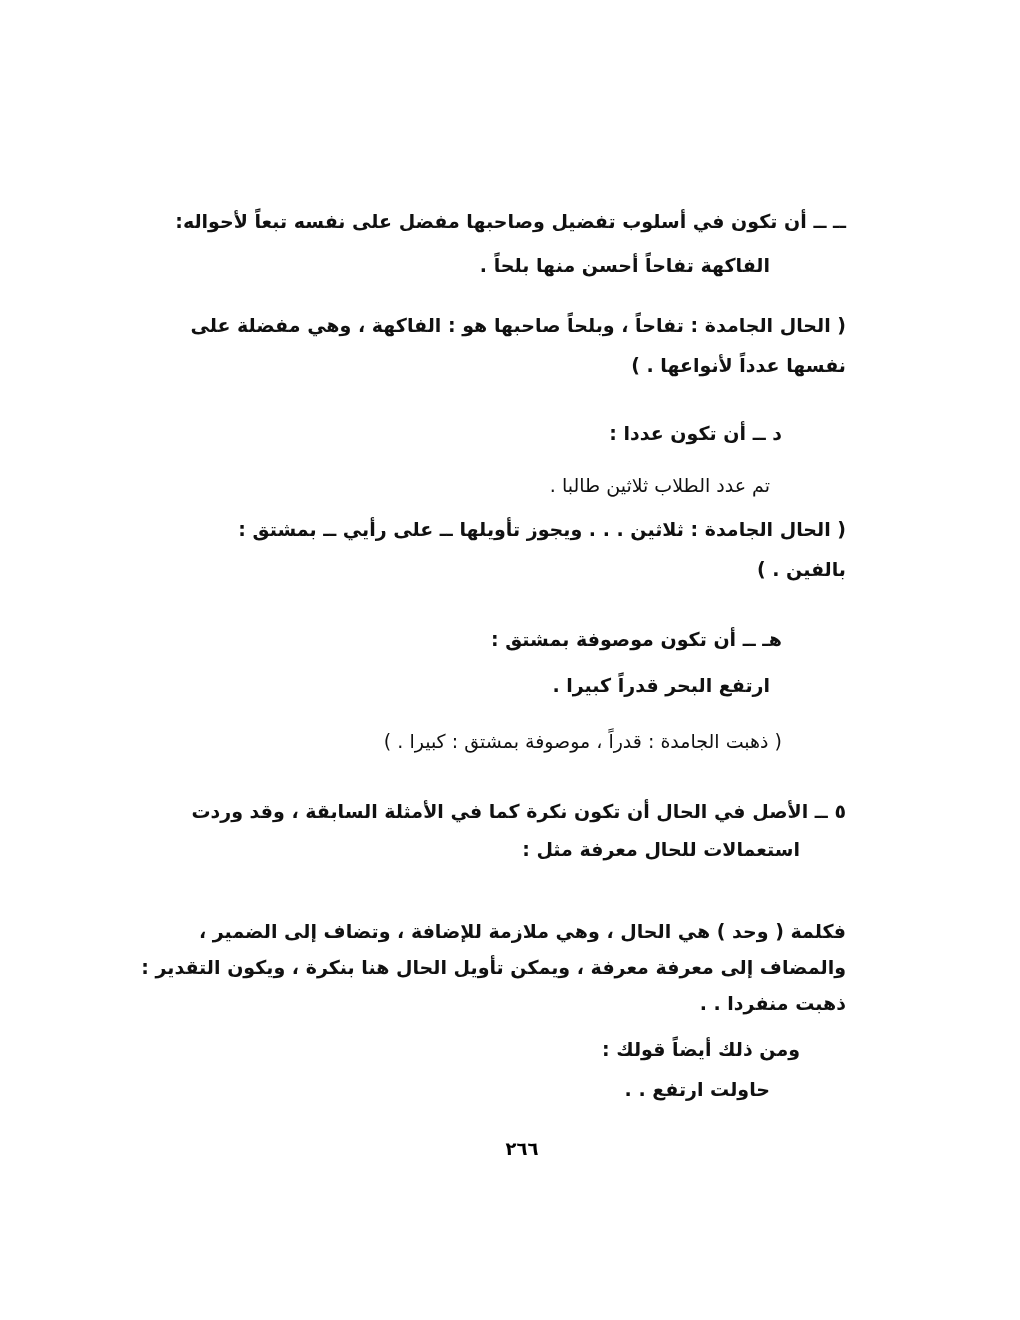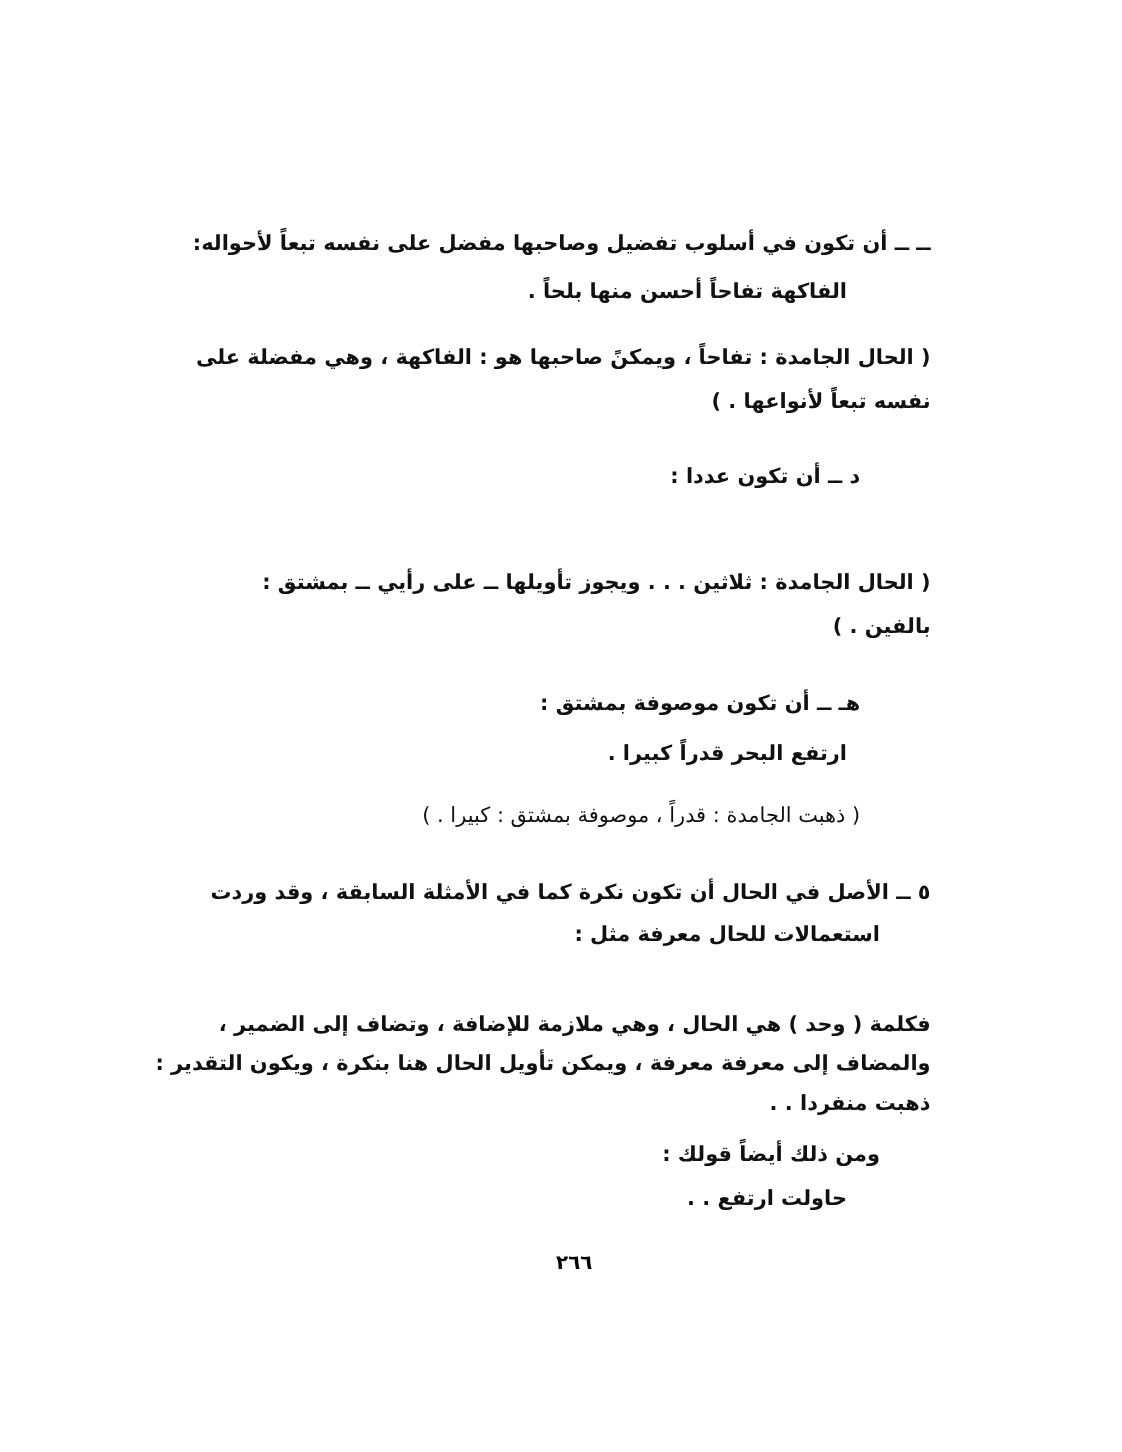--- a/index.html
+++ b/index.html
@@ -45,24 +45,25 @@
     }
   </style>
 </head>
 <body>
 
 <div class="page">
 
   <div class="line" style="right:186px; top:208px;">ــ ــ أن تكون في أسلوب تفضيل وصاحبها مفضل على نفسه تبعاً لأحواله:</div>
   <div class="line" style="right:262px; top:252px;">الفاكهة تفاحاً أحسن منها بلحاً .</div>
 
-  <div class="line" style="right:186px; top:312px;">( الحال الجامدة : تفاحاً ، ويمكنً صاحبها هو : الفاكهة ، وهي مفضلة على</div>
-  <div class="line" style="right:186px; top:352px;">نفسه تبعاً لأنواعها . )</div>
+  <div class="line" style="right:186px; top:312px;">( الحال الجامدة : تفاحاً ، وبلحاً صاحبها هو : الفاكهة ، وهي مفضلة على</div>
+  <div class="line" style="right:186px; top:352px;">نفسها عدداً لأنواعها . )</div>
 
   <div class="line" style="right:250px; top:420px;">د ــ أن تكون عددا :</div>
+  <div class="line normal" style="right:262px; top:472px;">تم عدد الطلاب ثلاثين طالبا .</div>
 
   <div class="line" style="right:186px; top:516px;">( الحال الجامدة : ثلاثين . . . ويجوز تأويلها ــ على رأيي ــ بمشتق :</div>
   <div class="line" style="right:186px; top:556px;">بالفين . )</div>
 
   <div class="line" style="right:250px; top:626px;">هـ ــ أن تكون موصوفة بمشتق :</div>
   <div class="line" style="right:262px; top:672px;">ارتفع البحر قدراً كبيرا .</div>
 
   <div class="line normal" style="right:250px; top:728px;">( ذهبت الجامدة : قدراً ، موصوفة بمشتق : كبيرا . )</div>
 
   <div class="line" style="right:186px; top:798px;margin-left:12px;">٥ ــ الأصل في الحال أن تكون نكرة كما في الأمثلة السابقة ، وقد وردت</div>

